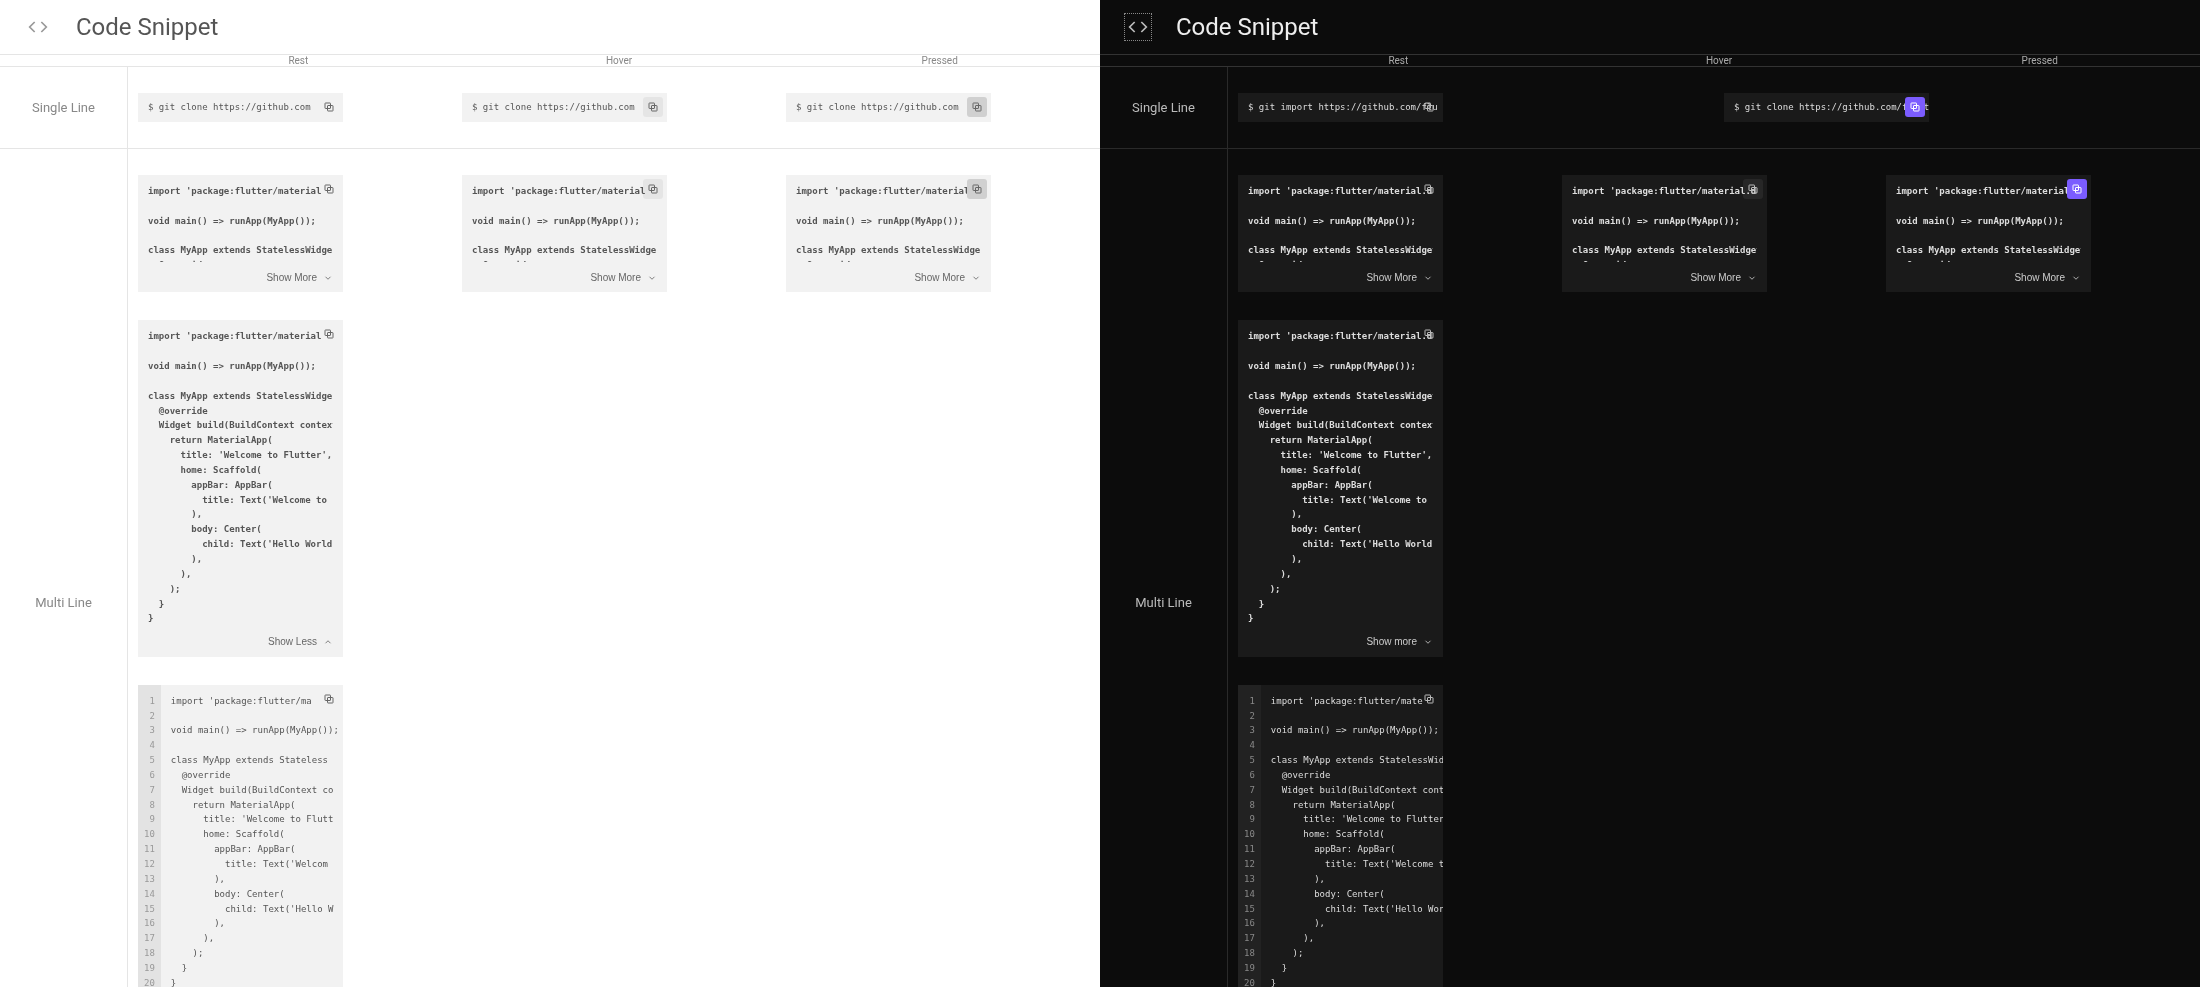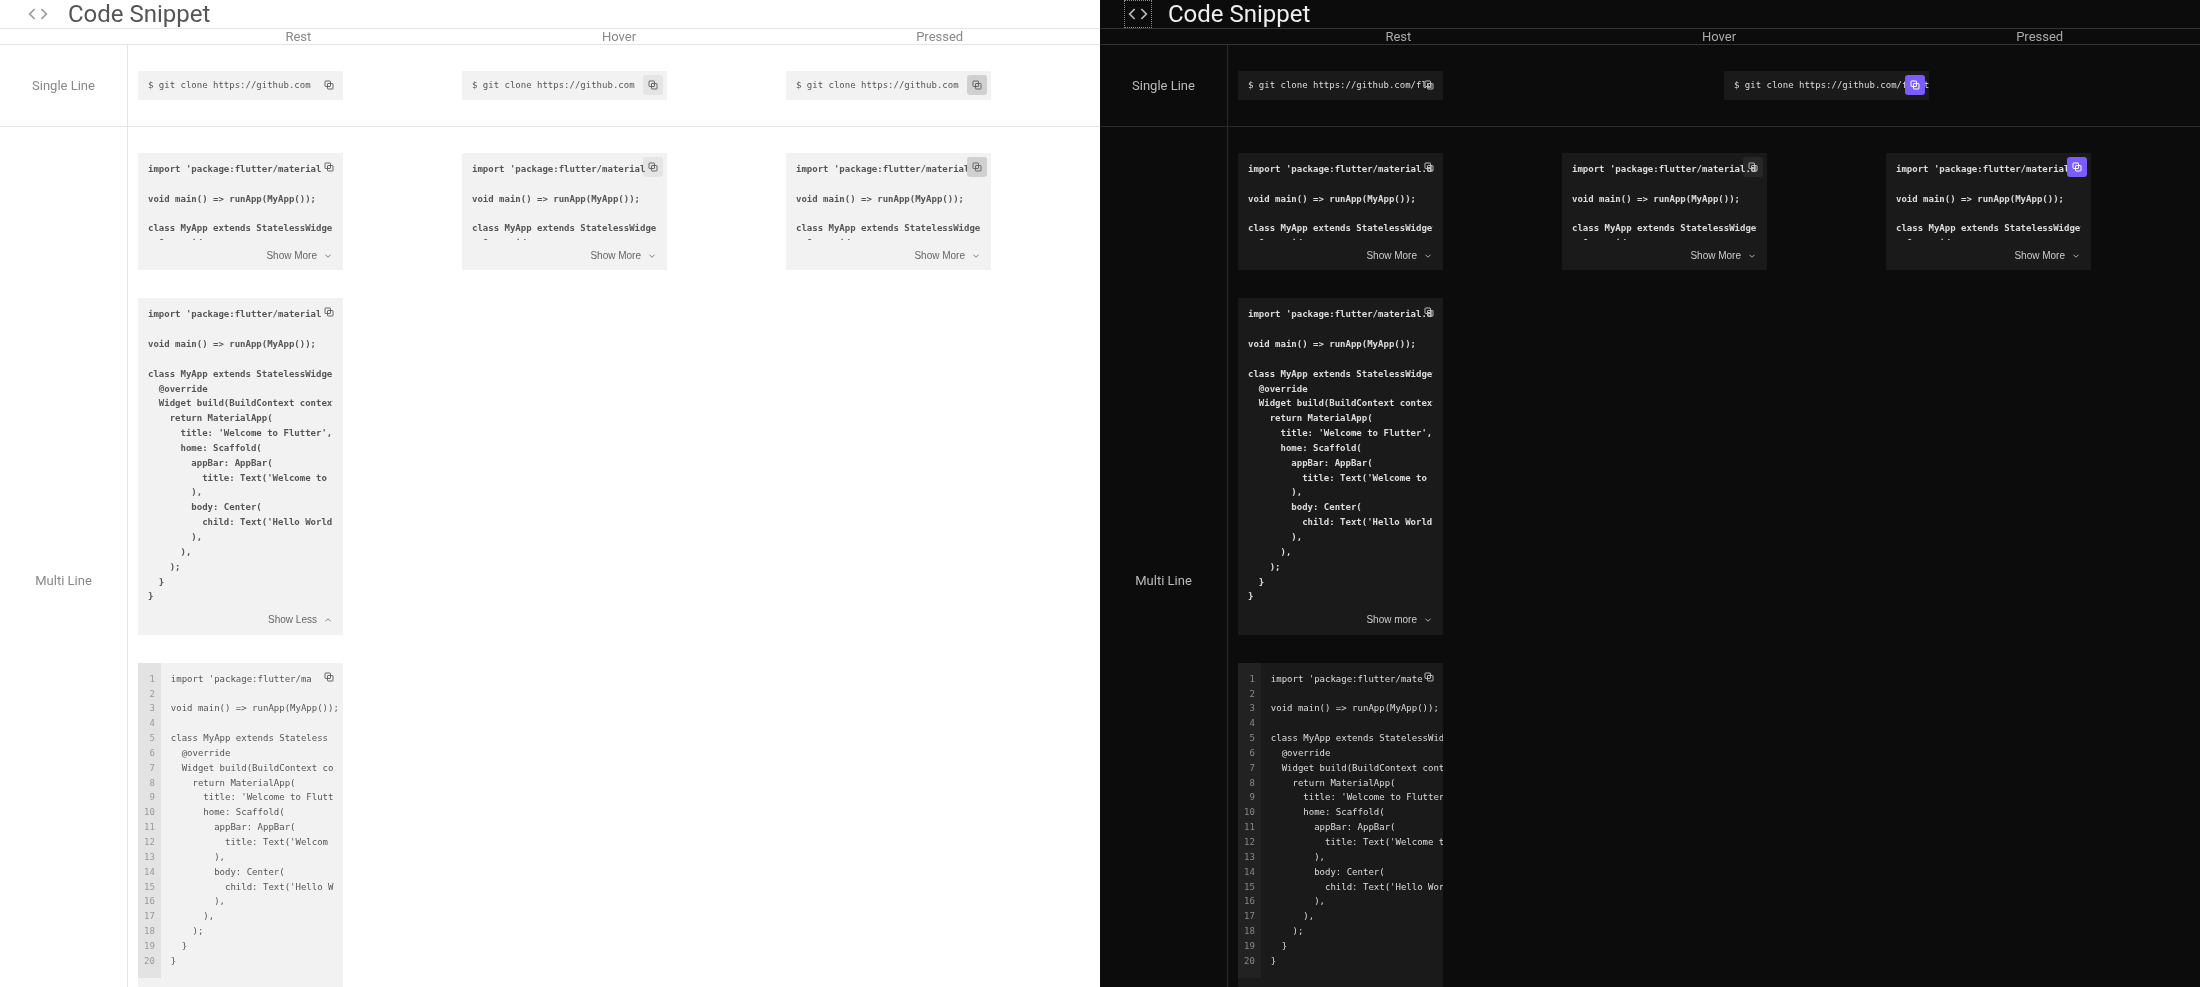--- a/index.html
+++ b/index.html
@@ -1,34 +1,34 @@
 <!DOCTYPE html>
 <html><head>
 <meta charset="utf-8">
 <style>
 *{box-sizing:border-box;margin:0;padding:0;}
 body{font-family:-apple-system,BlinkMacSystemFont,"Segoe UI",Roboto,sans-serif;font-size:12px;display:flex;width:2200px;height:987px;overflow:hidden;}
 .panel{width:50%;display:flex;flex-direction:column;}
 .panel.light{background:#fff;color:#111;}
 .panel.dark{background:#0c0c0c;color:#f5f5f5;}
-.header{display:flex;align-items:center;gap:16px;height:60px;padding:0 24px;border-bottom:1px solid;}
+.header{display:flex;align-items:center;gap:24px;height:60px;padding:13px 24px;border-bottom:1px solid;}
 .light .header{border-color:#e5e5e5;}
 .dark .header{border-color:#333;}
 .title{font-size:24px;font-weight:400;}
 .light .title{color:#555;}
 .dark .title{color:#eee;}
 .hdr-icon{width:28px;height:28px;display:flex;align-items:center;justify-content:center;}
 .light .hdr-icon{color:#999;}
 .dark .hdr-icon{color:#bbb;}
 .dark .hdr-icon{outline:1px dotted #888;outline-offset:-1px;}
 .state-row{display:flex;height:26px;border-bottom:1px solid;}
 .light .state-row{border-color:#e5e5e5;}
 .dark .state-row{border-color:#333;}
 .row-label-spacer{width:138px;}
-.state-col{flex:1;text-align:center;font-size:13px;display:flex;align-items:center;justify-content:center;}
+.state-col{flex:1;text-align:center;font-size:10px;display:flex;align-items:center;justify-content:center;}
 .light .state-col{color:#888;}
 .dark .state-col{color:#aaa;}
 .content{flex:1;display:flex;flex-direction:column;}
 .section{display:flex;border-bottom:1px solid;}
 .light .section{border-color:#e5e5e5;}
 .dark .section{border-color:#2a2a2a;}
 .row-label{width:128px;display:flex;align-items:center;justify-content:center;font-size:13px;border-right:1px solid;}
 .light .row-label{color:#888;border-color:#e5e5e5;}
 .dark .row-label{color:#bbb;border-color:#2a2a2a;}
 .cells{flex:1;display:flex;}
@@ -306,21 +306,21 @@
     <div class="state-col">Rest</div>
     <div class="state-col">Hover</div>
     <div class="state-col">Pressed</div>
   </div>
   <div class="content">
     <div class="section">
       <div class="row-label">Single Line</div>
       <div class="cells">
         <div class="cell">
           <div class="snip single">
-            <span>$ git clone https://github.com/flu</span>
+            <span>$ git import https://github.com/flu</span>
             <span class="copy-btn">
                 <svg width="12" height="12" viewBox="0 0 24 24" fill="none" stroke="currentColor" stroke-width="2">
                   <rect x="9" y="9" width="11" height="11" rx="1"></rect>
                   <rect x="4" y="4" width="11" height="11" rx="1"></rect>
                 </svg>
               </span>
           </div>
         </div>
         <div class="cell">
           <div class="snip single">

